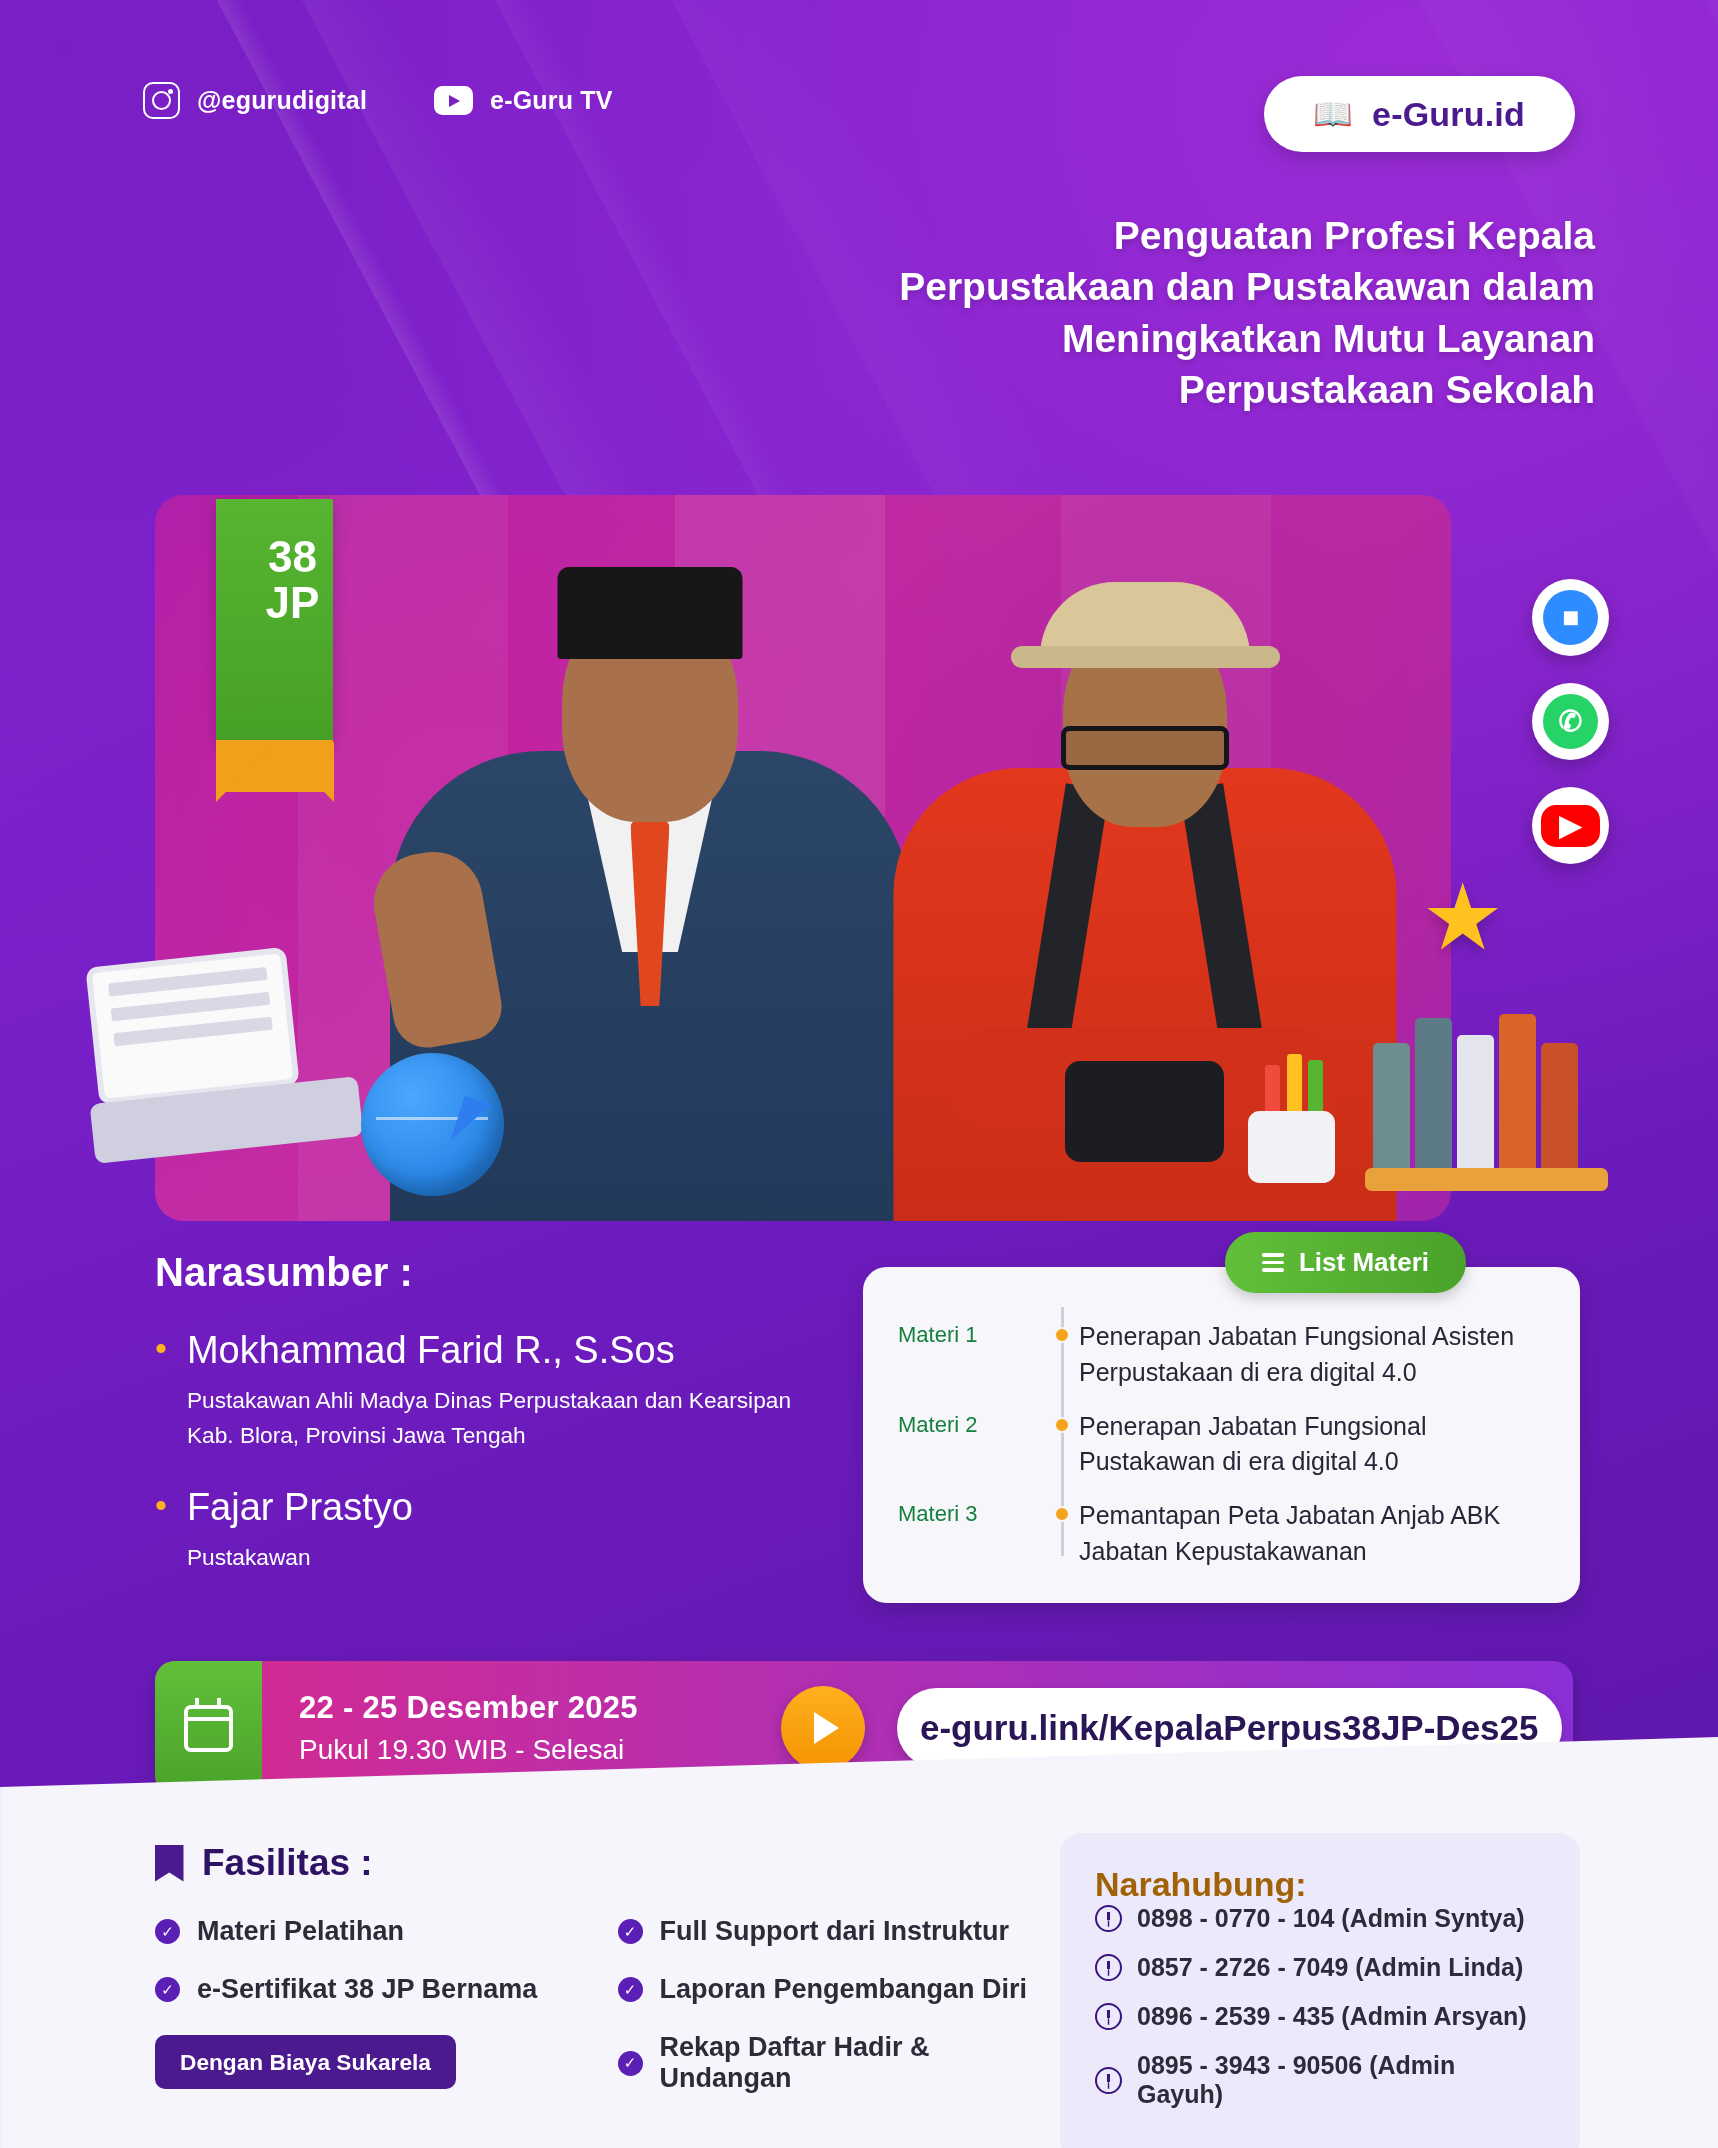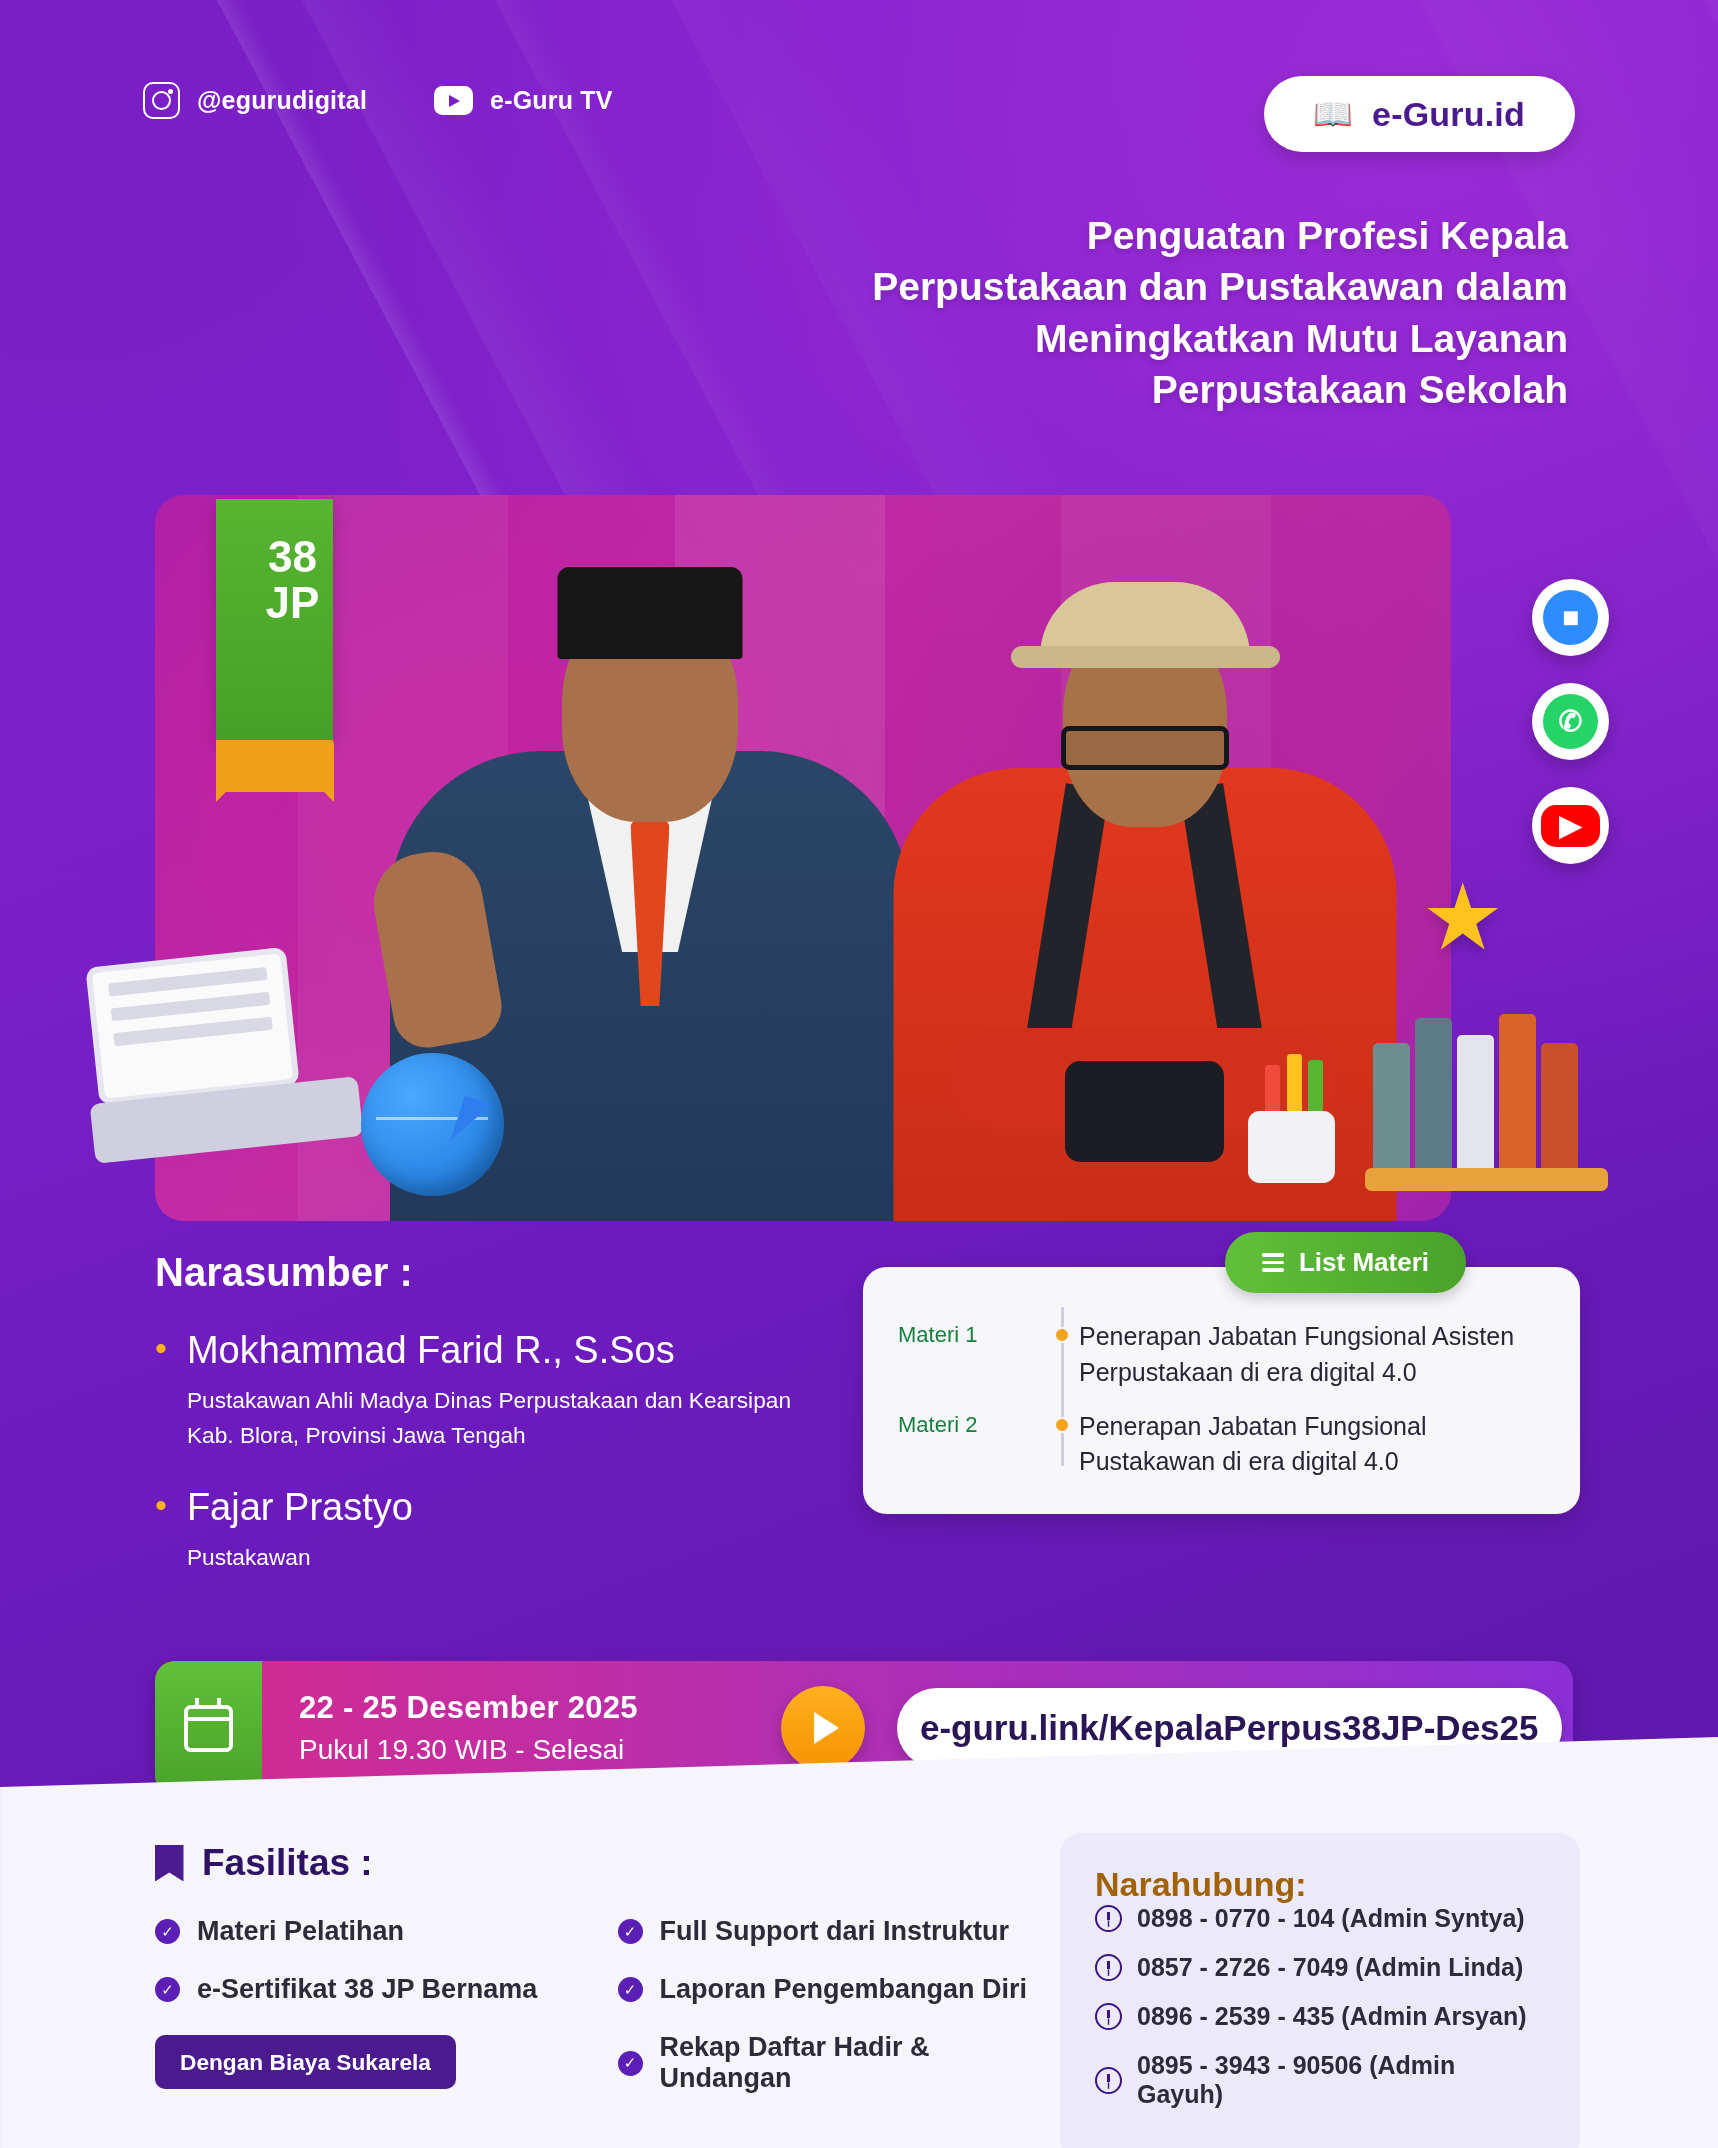--- a/index.html
+++ b/index.html
@@ -111,21 +111,21 @@
     letter-spacing: 0.8px; line-height: 1.0; margin-top: 6.7px;
     text-shadow: 0 5px 0 rgba(0,0,0,0.18);
   }
   .t-sub {
     margin-top: 25px; color: #ffffff;
     font-size: 28px; font-weight: 600; letter-spacing: 14.3px;
   }
 
   
   #headline {
-    position: absolute; top: 210px; right: 150px; width: 738px;
+    position: absolute; top: 210px; right: 123px; width: 738px;
     text-align: right; color: #ffffff;
     font-size: 39px; font-weight: 800; line-height: 1.32;
     text-shadow: 0 2.5px 6.7px rgba(0,0,0,.18);
   }
 
   
   #hero {
     position: absolute; left: 155px; top: 495px;
     width: 1296px; height: 726px;
     border-radius: 28.5px;
@@ -562,20 +562,28 @@
       <div class="materi-text">Penerapan Jabatan Fungsional Asisten Perpustakaan di era digital 4.0</div>
     </div>
     <div class="materi-row">
       <div class="materi-label">Materi 2</div>
       <div class="materi-line">
           <div class="vl"></div>
           <div class="pt"></div>
         </div>
       <div class="materi-text">Penerapan Jabatan Fungsional Pustakawan di era digital 4.0</div>
     </div>
+    <div class="materi-row">
+      <div class="materi-label">Materi 3</div>
+      <div class="materi-line">
+          <div class="vl"></div>
+          <div class="pt"></div>
+        </div>
+      <div class="materi-text">Pemantapan Peta Jabatan Anjab ABK Jabatan Kepustakawanan</div>
+    </div>
   </div>
 
   <div id="date-bar">
     <div id="cal-icon">
         <span class="cal-glyph"></span>
       </div>
     <div id="date-text">
       <div class="d1">22 - 25  Desember 2025</div>
       <div class="d2">Pukul 19.30 WIB - Selesai</div>
     </div>

